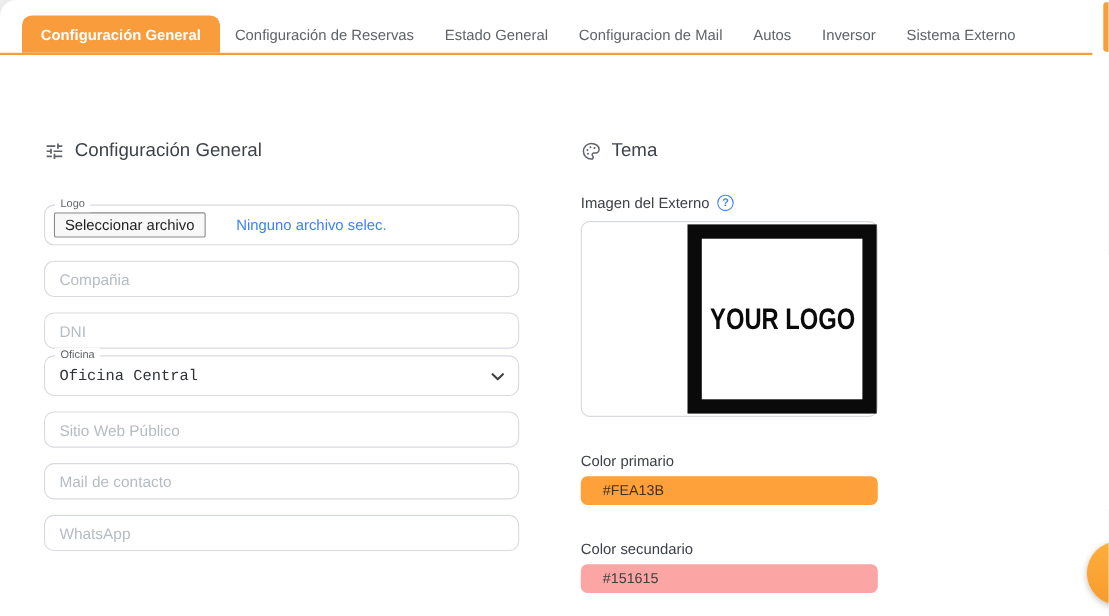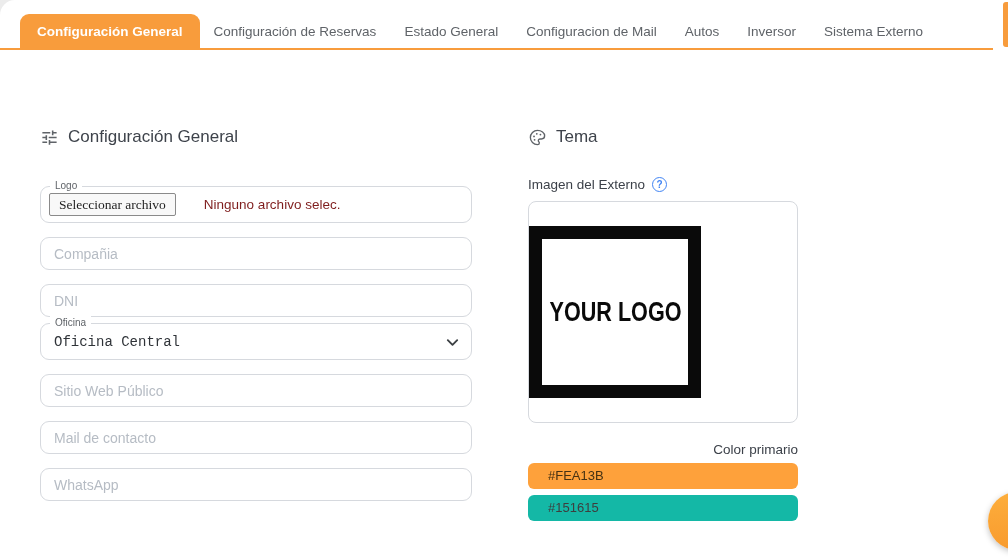--- a/index.html
+++ b/index.html
@@ -83,25 +83,25 @@
   }
   .text-input::placeholder { color: #b6bcc4; opacity: 1; }
 
   .file-row { display: flex; align-items: center; height: 100%; padding: 0 8px; }
   .file-btn {
     height: 23px;
     border: 1px solid #8a8a8a;
     border-radius: 2px;
     background: #f8f8f8;
     font-size: 13.5px; color: #1f1f1f;
-    font-family: Liberation Serif, serif;
+    font-family: Liberation Sans, sans-serif;
     padding: 1px 9px;
     cursor: pointer;
   }
-  .file-status { margin-left: 9px; font-size: 13.5px; color: #7f1d1d; padding-left: 19px; }
+  .file-status { margin-left: 9px; font-size: 13.5px; color: #3b82f6; padding-left: 19px; }
 
   .select-wrap { width: 100%; height: 100%; position: relative; font-family: Liberation Mono, monospace; }
   .office-select {
     appearance: none; -webkit-appearance: none;
     width: 100%; height: 100%;
     border: none; background: transparent;
     border-radius: 9px;
     padding: 0 13px;
     font-size: 14px; color: #2f3338;
     font-family: inherit;
@@ -117,47 +117,47 @@
   }
   .help-icon {
     width: 15px; height: 15px;
     border: 1.5px solid #4285f4; border-radius: 50%;
     color: #4285f4; font-size: 10px; font-weight: bold;
     display: flex; align-items: center; justify-content: center;
     cursor: pointer;
   }
   .template-box {
     margin-top: 9px;
-    width: 270px; height: 222px;
+    width: 270px; height: 178px;
     border: 1px solid #d6d9de; border-radius: 8px;
     background: #fff;
-    display: flex; align-items: center; justify-content: flex-start;
+    display: flex; align-items: center; justify-content: flex-end;
   }
   .logo-square {
     width: 172px; height: 172px;
     border: 13px solid #0a0a0a;
     background: #fff;
     display: flex; align-items: center; justify-content: center;
   }
   .logo-square span {
     font-size: 27px; font-weight: 800; color: #0a0a0a;
     letter-spacing: 0px; white-space: nowrap;
     transform: scaleX(0.8);
   }
-  .color-label { margin-top: 19px; font-size: 13.5px; color: #3c4149; text-align: right; }
+  .color-label { margin-top: 33px; font-size: 13.5px; color: #3c4149; }
   .swatch {
     margin-top: 6px;
     width: 270px; height: 26px;
     border-radius: 6px;
     font-size: 13px; line-height: 26px;
     padding-left: 20px;
     cursor: pointer;
   }
   .swatch.primary   { background: #fea13b; color: #463213; }
-  .swatch.secondary { background: #14b8a6; color: #3e3e3e; }
+  .swatch.secondary { background: #fca5a5; color: #3e3e3e; }
 
   
   .edge-bar {
     position: absolute; right: 0; top: 2px;
     width: 5px; height: 45px;
     background: #f89c3c;
     border-radius: 3px 0 0 3px;
   }
   .fab {
     position: absolute; right: -38px; top: 492px;
@@ -246,20 +246,21 @@
 
       <div class="template-box">
         <div class="logo-square">
           <span>YOUR LOGO</span>
         </div>
       </div>
 
       <div class="color-label">Color primario</div>
       <div class="swatch primary">#FEA13B</div>
 
+      <div class="color-label">Color secundario</div>
       <div class="swatch secondary">#151615</div>
     </div>
 
   </div>
 
   <div class="edge-bar"></div>
   <div class="fab"></div>
 </div>
 
 </body></html>

